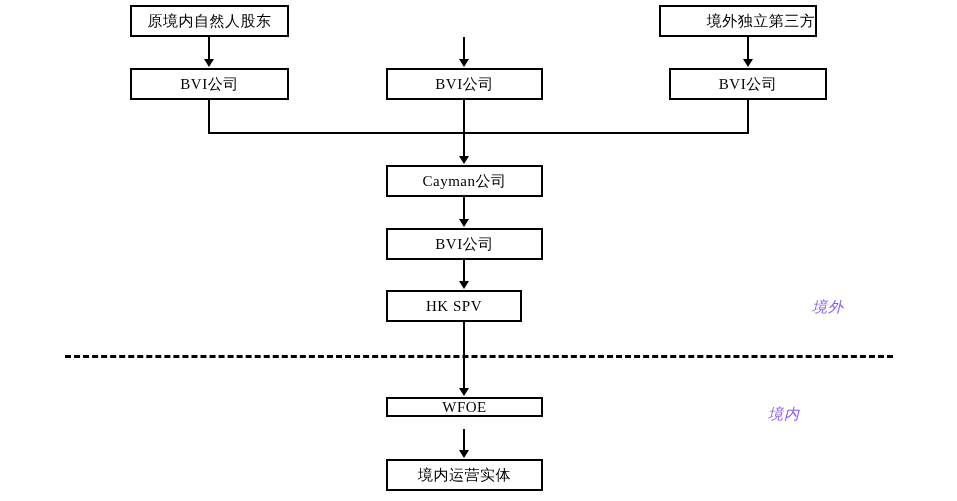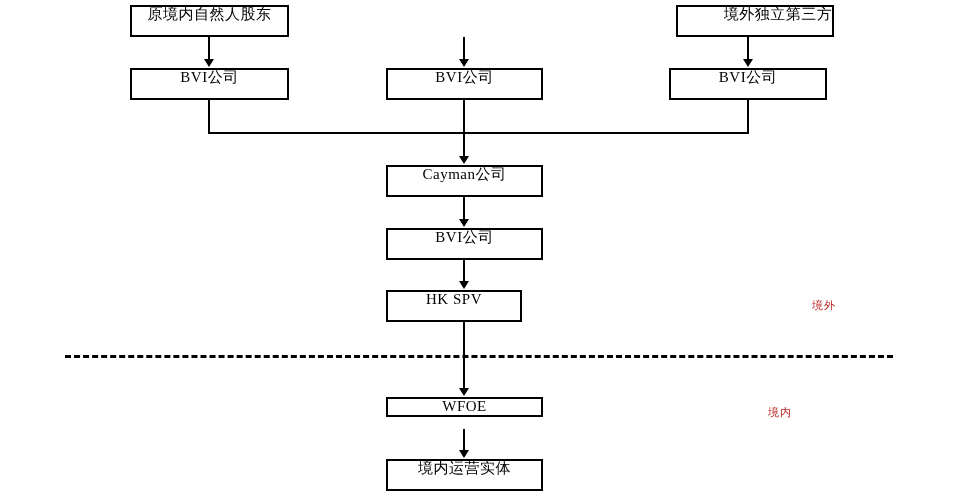--- a/index.html
+++ b/index.html
@@ -14,33 +14,35 @@
     background: #ffffff;
     font-family: "Liberation Serif", "DejaVu Serif", serif;
     overflow: hidden;
   }
   .node {
     position: absolute;
     box-sizing: border-box;
     border: 2px solid #000000;
     background: #ffffff;
     display: flex;
+    align-items: center;
     justify-content: center;
     font-size: 15px;
     color: #000000;
     line-height: 1;
     white-space: nowrap;
     letter-spacing: 0.5px;
   }
   .side-label {
     position: absolute;
-    font-size: 11px;
-    color: #b91c1c;
+    font-size: 15px;
+    color: #8b5cf6;
     white-space: nowrap;
     letter-spacing: 1px;
+    font-style: italic;
   }
   .conn {
     position: absolute;
     background: #000000;
   }
   .conn-v { width: 2px; }
   .conn-h { height: 2px; }
   .arrowhead {
     position: absolute;
     width: 0;
@@ -88,21 +90,21 @@
   <div class="conn conn-v" style="left:463px; top:429px; height:22px;"></div>
   <div class="arrowhead" style="left:459px; top:450px;"></div>
 
   <div class="border-line" style="left:65px; top:355px; width:828px;"></div>
 
   <div class="node" style="left:130px; top:5px; width:159px; height:32px;">
     <span>原境内自然人股东</span>
   </div>
 
 
-  <div class="node" style="left:676px; top:5px; width:158px; height:32px;padding-left:46px;">
+  <div class="node" style="left:659px; top:5px; width:158px; height:32px;padding-left:46px;">
     <span>境外独立第三方</span>
   </div>
 
   <div class="node" style="left:130px; top:68px; width:159px; height:32px;">
     <span>BVI公司</span>
   </div>
 
   <div class="node" style="left:386px; top:68px; width:157px; height:32px;">
     <span>BVI公司</span>
   </div>

